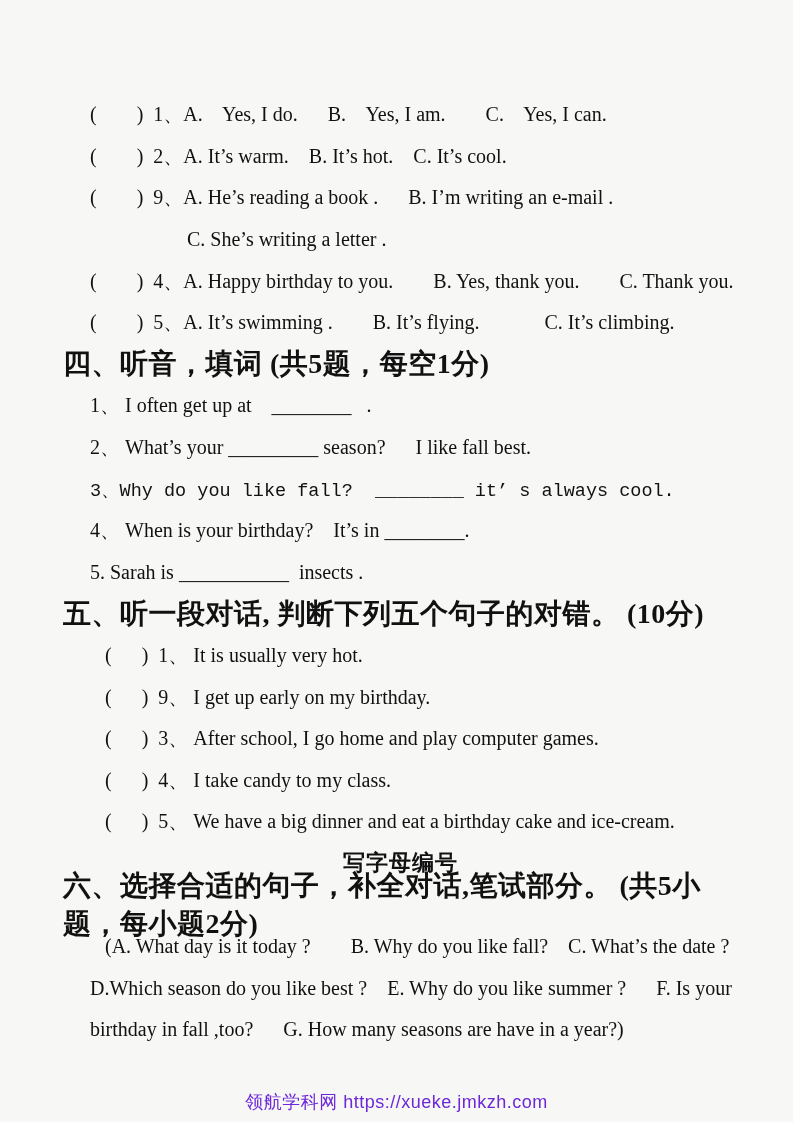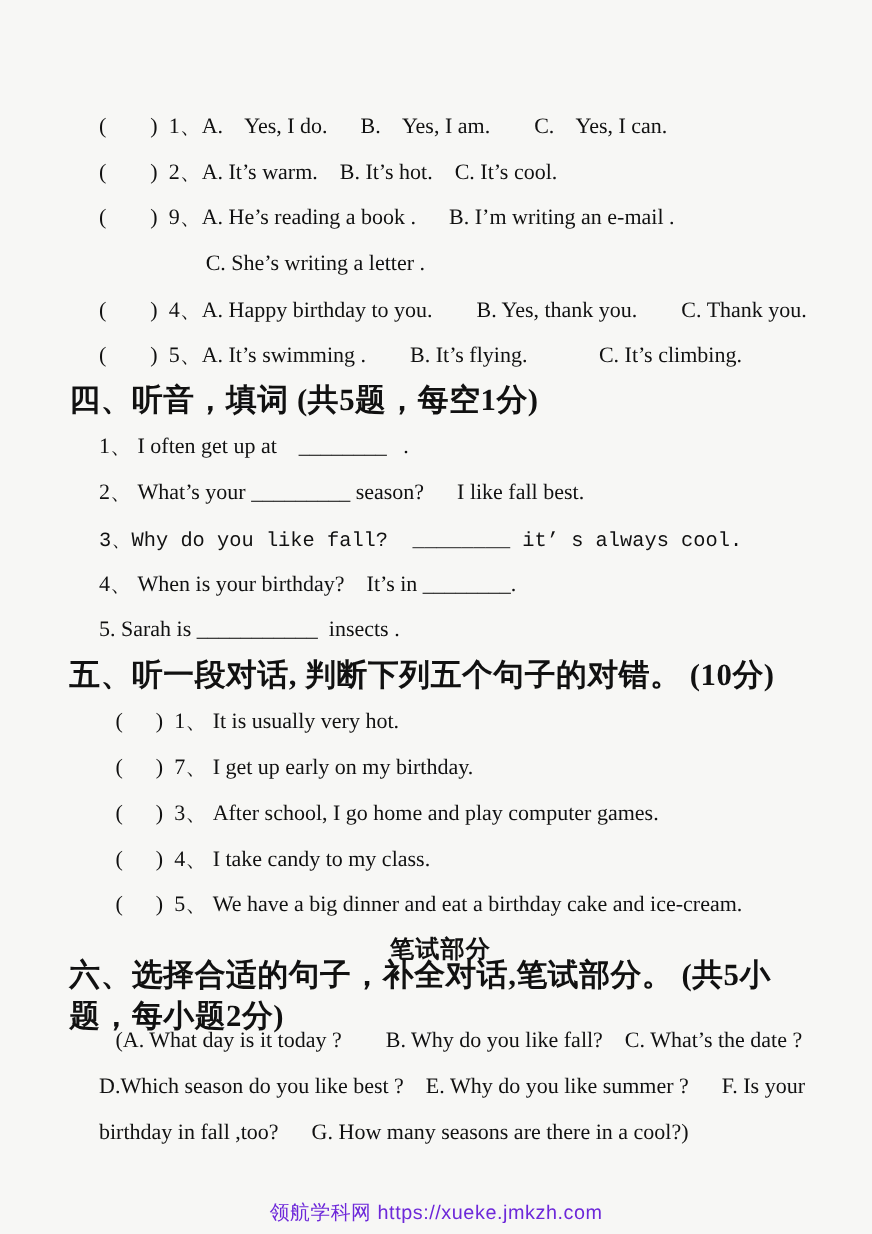--- a/index.html
+++ b/index.html
@@ -72,28 +72,28 @@
 
     <div class="line heading">四、听音，填词 (共5题，每空1分)</div>
     <div class="line indent-a">1、 I often get up at    ________   .</div>
     <div class="line indent-a">2、 What’s your _________ season?      I like fall best.</div>
     <div class="line indent-a mono">3、Why do you like fall?  ________ it’ s always cool.</div>
     <div class="line indent-a">4、 When is your birthday?    It’s in ________.</div>
     <div class="line indent-a">5. Sarah is ___________  insects .</div>
 
     <div class="line heading">五、听一段对话, 判断下列五个句子的对错。 (10分)</div>
     <div class="line indent-b">(      )  1、 It is usually very hot.</div>
-    <div class="line indent-b">(      )  7、 I get up early on my birthday.</div>
+    <div class="line indent-b">(      )  9、 I get up early on my birthday.</div>
     <div class="line indent-b">(      )  3、 After school, I go home and play computer games.</div>
     <div class="line indent-b">(      )  4、 I take candy to my class.</div>
     <div class="line indent-b">(      )  5、 We have a big dinner and eat a birthday cake and ice-cream.</div>
 
-    <div class="line center-title">笔试部分</div>
+    <div class="line center-title">写字母编号</div>
 
     <div class="line heading">六、选择合适的句子，补全对话,笔试部分。 (共5小题，每小题2分)</div>
     <div class="line indent-b">(A. What day is it today ?        B. Why do you like fall?    C. What’s the date ?</div>
     <div class="line indent-a">D.Which season do you like best ?    E. Why do you like summer ?      F. Is your</div>
-    <div class="line indent-a">birthday in fall ,too?      G. How many seasons are there in a cool?)</div>
+    <div class="line indent-a">birthday in fall ,too?      G. How many seasons are have in a year?)</div>
 
   </div>
 
   <div class="footer">领航学科网 https://xueke.jmkzh.com</div>
 </div>
 
 </body></html>

